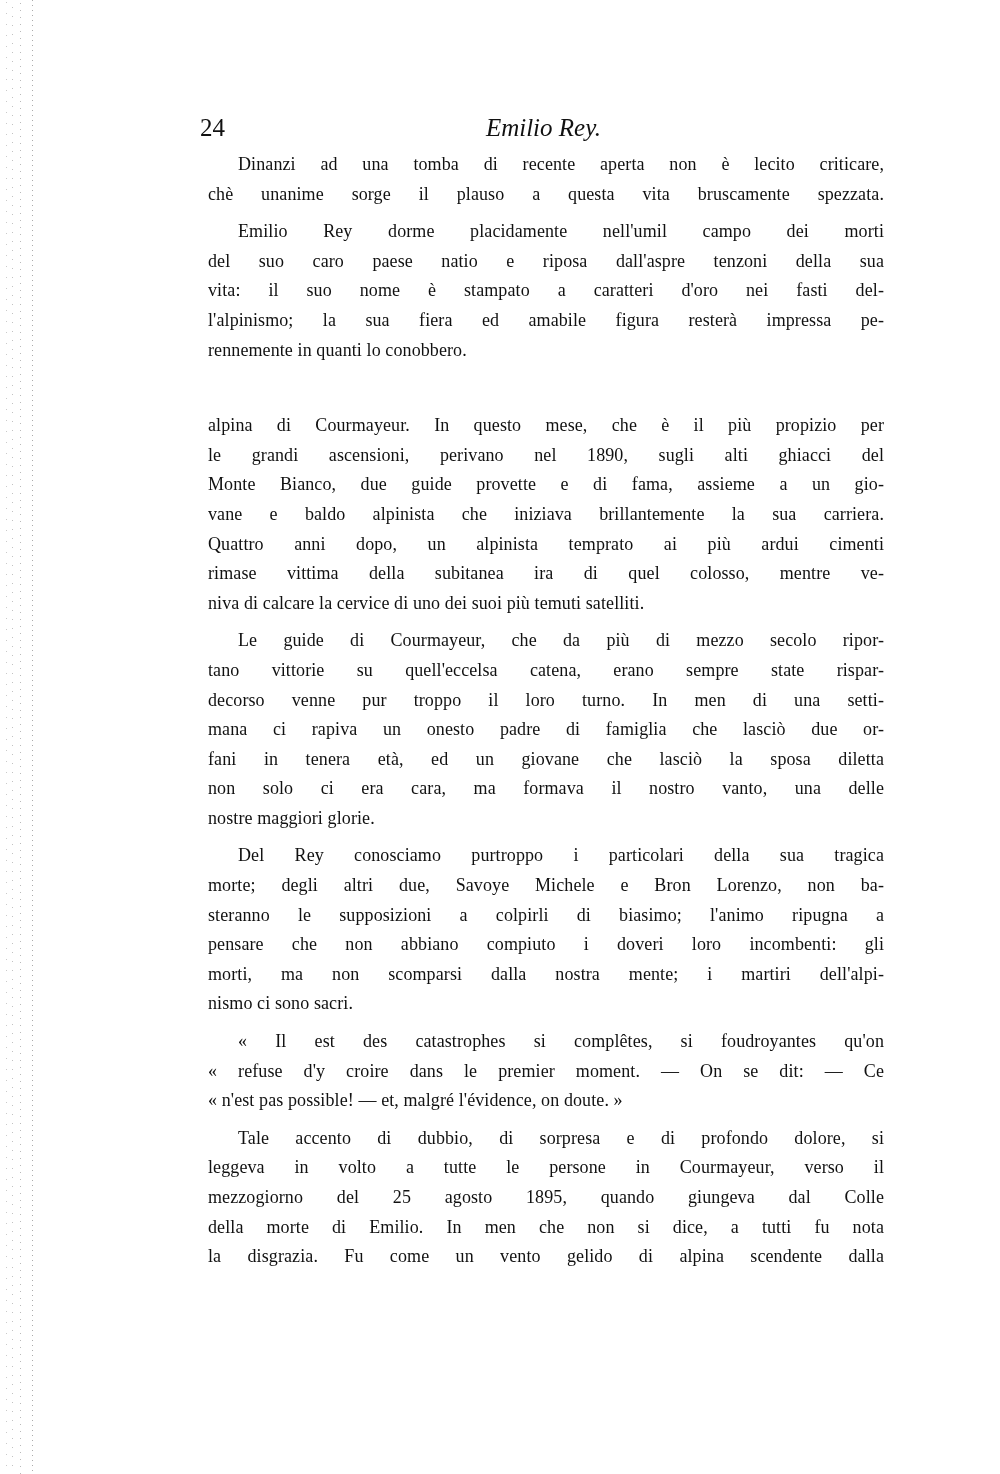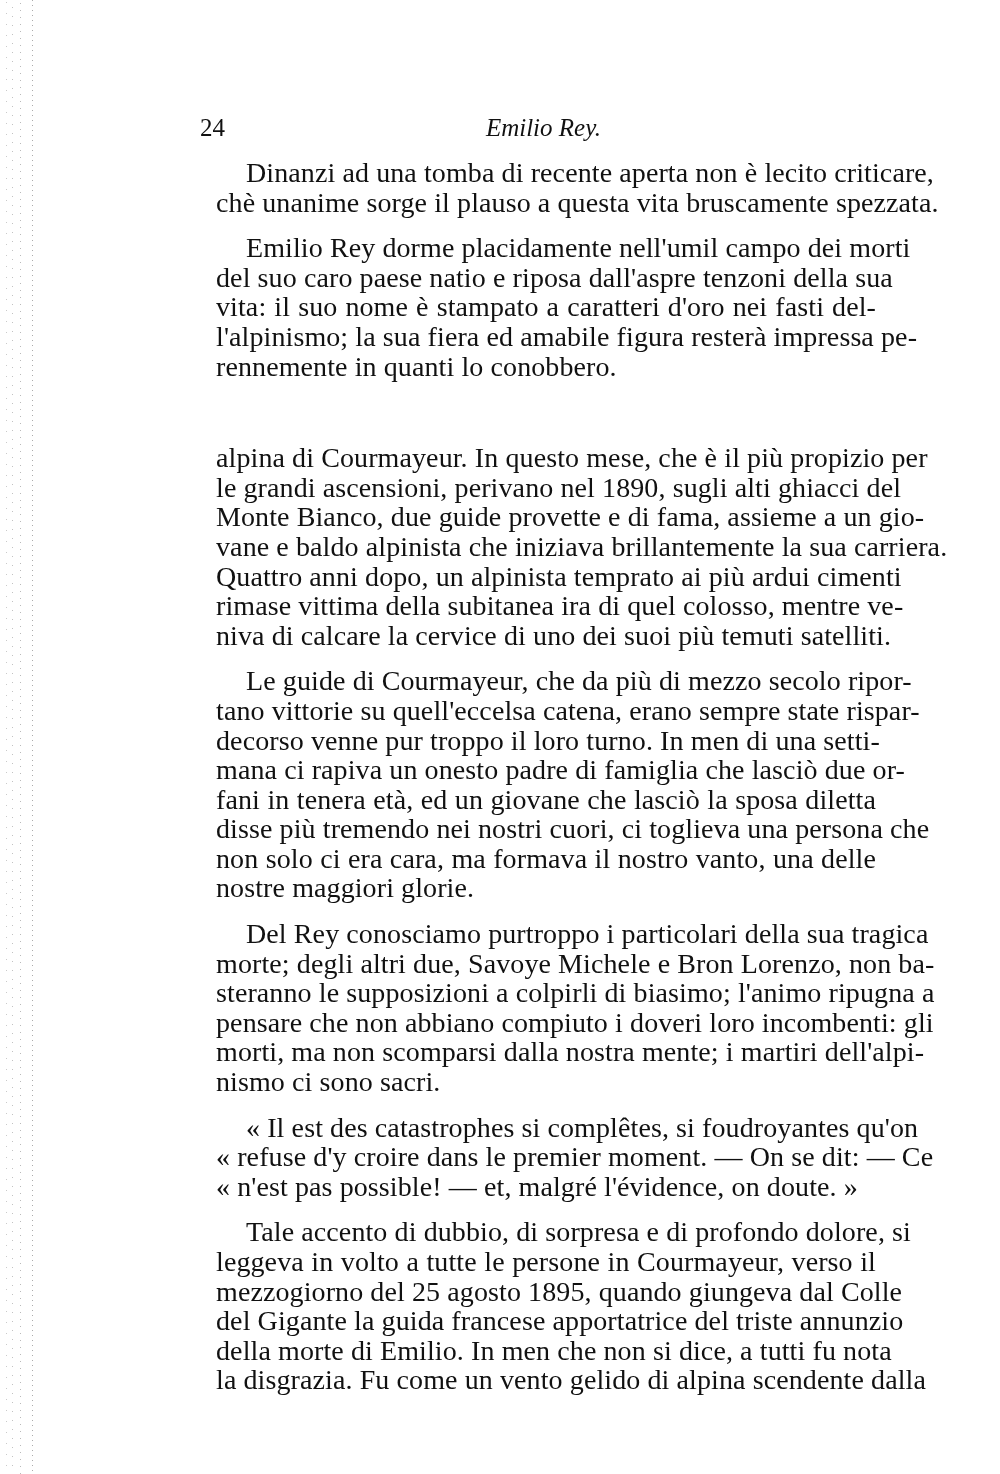--- a/index.html
+++ b/index.html
@@ -49,22 +49,22 @@
     }
     .running-title {
       position: absolute;
       left: 0;
       right: 5px;
       top: 6px;
       text-align: center;
       font-style: italic;
     }
     .para {
-      margin: 16px;
-      font-size: 28px;
+      margin: 8px;
+      font-size: 18px;
       line-height: 29.6px;
       text-align: justify;
       text-align-last: justify;
     }
     .line {
       display: block;
       white-space: nowrap;
       text-align: justify;
       text-align-last: justify;
       letter-spacing: 0.1px;
@@ -108,21 +108,20 @@
     <span class="line">rimase vittima della subitanea ira di quel colosso, mentre ve-</span>
     <span class="line last">niva di calcare la cervice di uno dei suoi più temuti satelliti.</span>
   </p>
 
   <p class="para">
     <span class="line indent">Le guide di Courmayeur, che da più di mezzo secolo ripor-</span>
     <span class="line">tano vittorie su quell'eccelsa catena, erano sempre state rispar-</span>
     <span class="line">decorso venne pur troppo il loro turno. In men di una setti-</span>
     <span class="line">mana ci rapiva un onesto padre di famiglia che lasciò due or-</span>
     <span class="line">fani in tenera età, ed un giovane che lasciò la sposa diletta</span>
-    <span class="line">disse più tremendo nei nostri cuori, ci toglieva una persona che</span>
     <span class="line">non solo ci era cara, ma formava il nostro vanto, una delle</span>
     <span class="line last">nostre maggiori glorie.</span>
   </p>
 
   <p class="para">
     <span class="line indent">Del Rey conosciamo purtroppo i particolari della sua tragica</span>
     <span class="line">morte; degli altri due, Savoye Michele e Bron Lorenzo, non ba-</span>
     <span class="line">steranno le supposizioni a colpirli di biasimo; l'animo ripugna a</span>
     <span class="line">pensare che non abbiano compiuto i doveri loro incombenti: gli</span>
     <span class="line">morti, ma non scomparsi dalla nostra mente; i martiri dell'alpi-</span>
@@ -132,17 +131,16 @@
   <p class="para">
     <span class="line indent">« Il est des catastrophes si complêtes, si foudroyantes qu'on</span>
     <span class="line">« refuse d'y croire dans le premier moment. — On se dit: — Ce</span>
     <span class="line last">« n'est pas possible! — et, malgré l'évidence, on doute. »</span>
   </p>
 
   <p class="para">
     <span class="line indent">Tale accento di dubbio, di sorpresa e di profondo dolore, si</span>
     <span class="line">leggeva in volto a tutte le persone in Courmayeur, verso il</span>
     <span class="line">mezzogiorno del 25 agosto 1895, quando giungeva dal Colle</span>
-    <span class="line">del Gigante la guida francese apportatrice del triste annunzio</span>
     <span class="line">della morte di Emilio. In men che non si dice, a tutti fu nota</span>
     <span class="line">la disgrazia. Fu come un vento gelido di alpina scendente dalla</span>
   </p>
 </div>
 
 </body></html>

